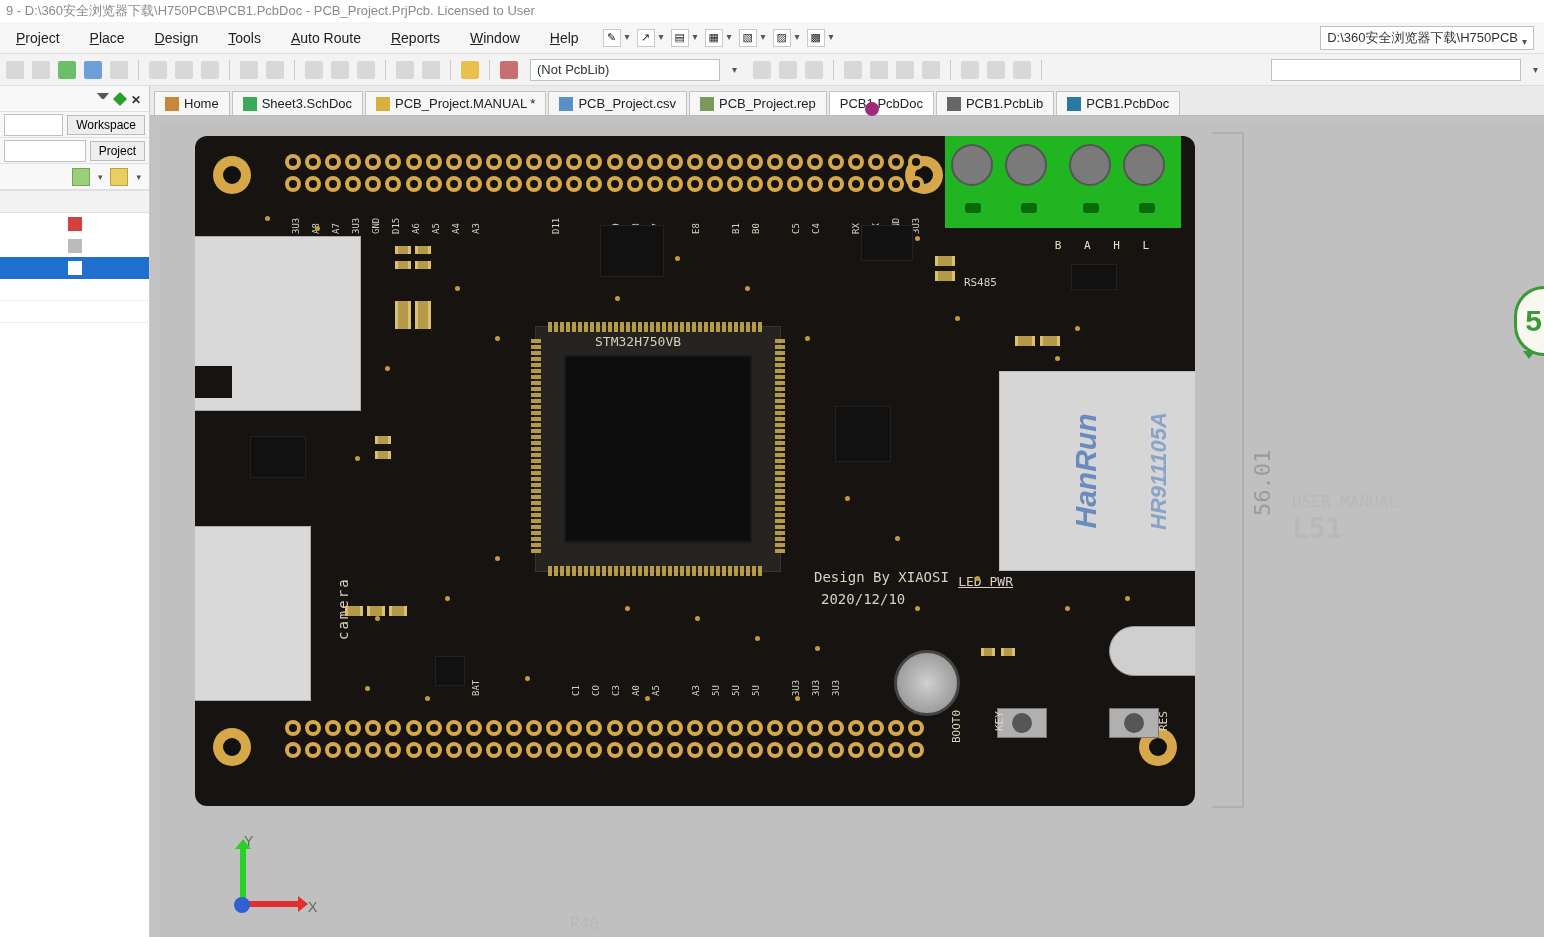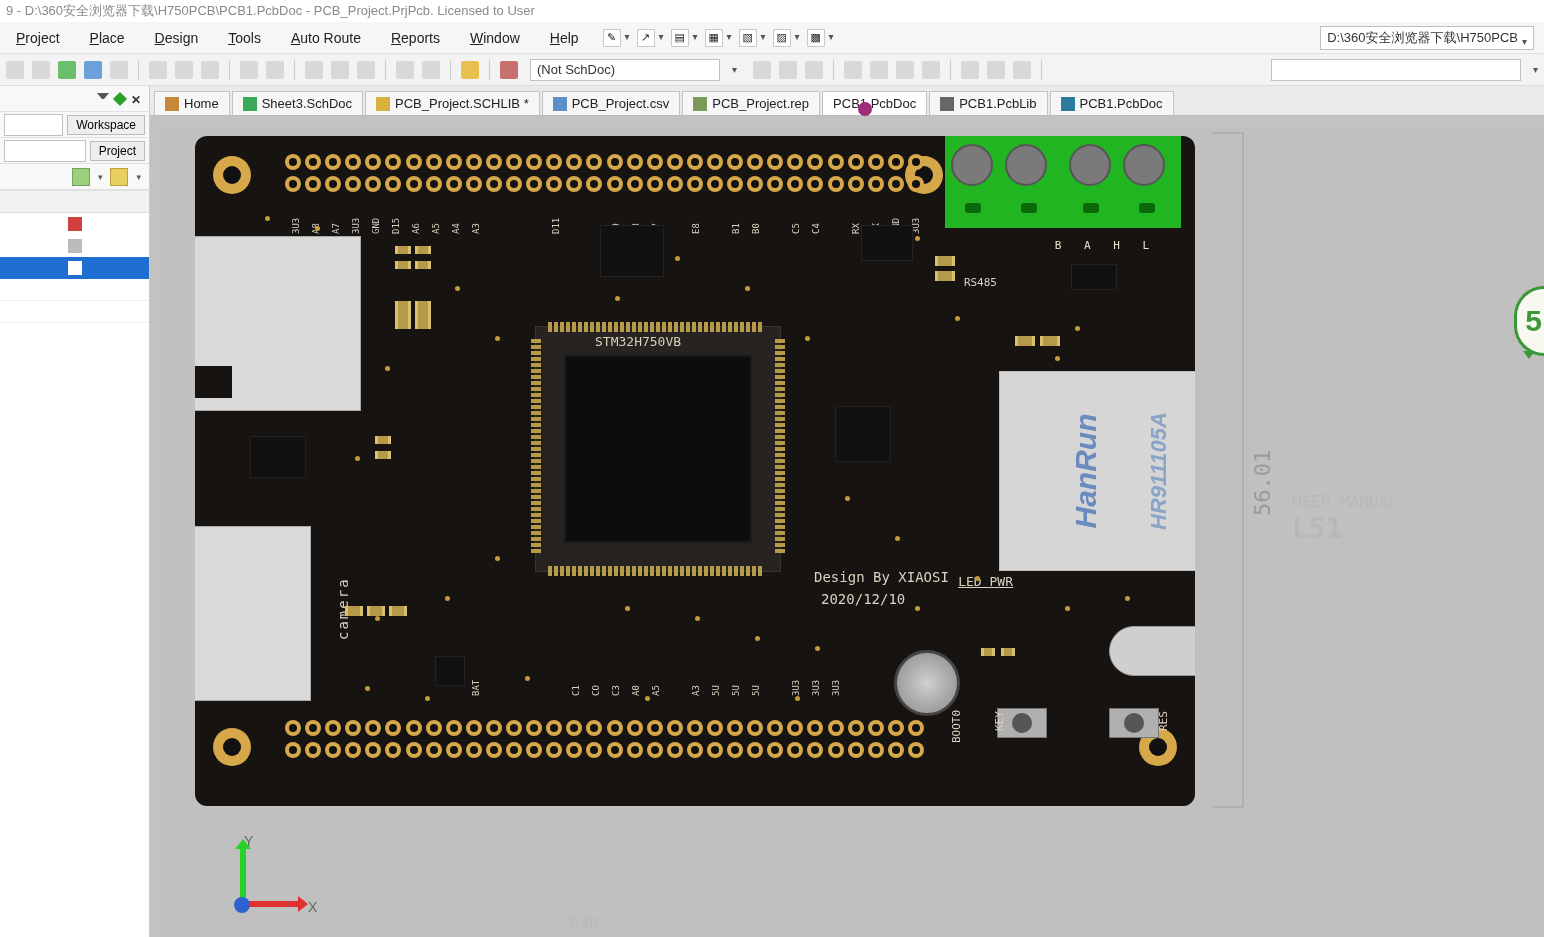--- a/index.html
+++ b/index.html
@@ -429,21 +429,21 @@
   <div class="tbtn"></div>
   <div class="tbtn"></div>
   <div class="sep"></div>
   <div class="tbtn"></div>
   <div class="tbtn"></div>
   <div class="sep"></div>
   <div class="tbtn color3"></div>
   <div class="sep"></div>
   <div class="tbtn color4"></div>
   <div class="saved-box">
-    <span>(Not SchDoc)</span>
+    <span>(Not PcbLib)</span>
   </div>
   <span class="saved-dd">▾</span>
   <div class="right-group">
     <div class="tbtn"></div>
     <div class="tbtn"></div>
     <div class="tbtn"></div>
     <div class="sep"></div>
     <div class="tbtn"></div>
     <div class="tbtn"></div>
     <div class="tbtn"></div>
@@ -501,21 +501,21 @@
       <div class="dtab">
           <span class="ti home"></span>
           <span>Home</span>
         </div>
       <div class="dtab">
           <span class="ti sch"></span>
           <span>Sheet3.SchDoc</span>
         </div>
       <div class="dtab">
           <span class="ti lib"></span>
-          <span>PCB_Project.SCHLIB *</span>
+          <span>PCB_Project.MANUAL *</span>
         </div>
       <div class="dtab">
           <span class="ti csv"></span>
           <span>PCB_Project.csv</span>
         </div>
       <div class="dtab">
           <span class="ti rep"></span>
           <span>PCB_Project.rep</span>
         </div>
       <div class="dtab active">

